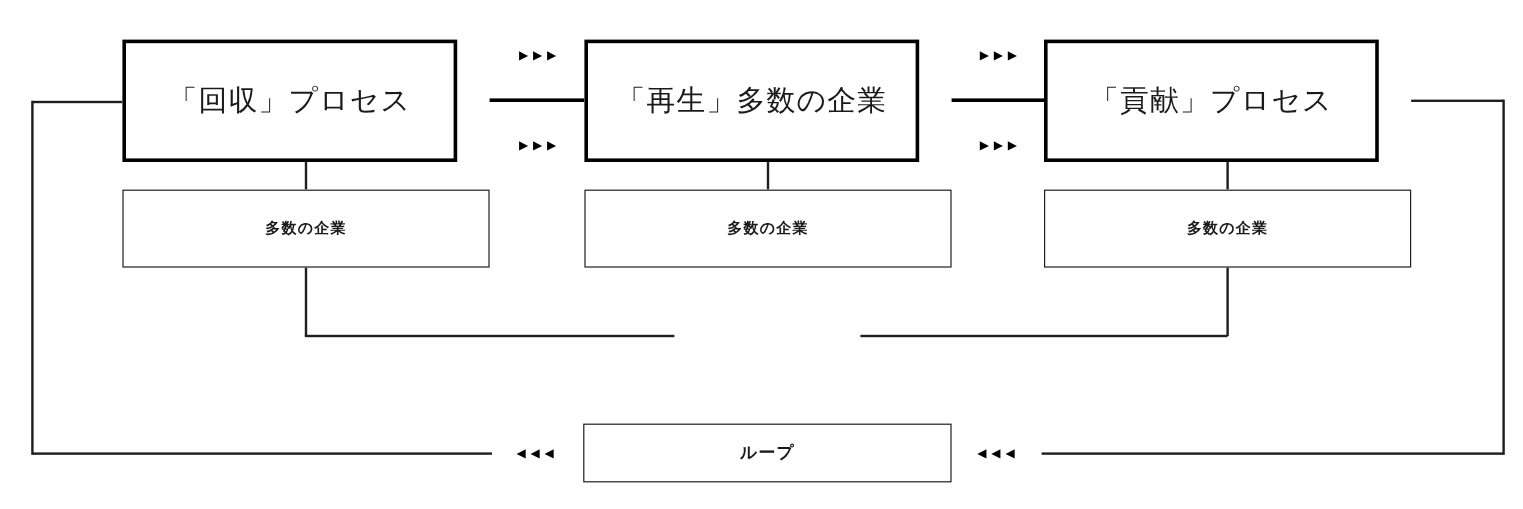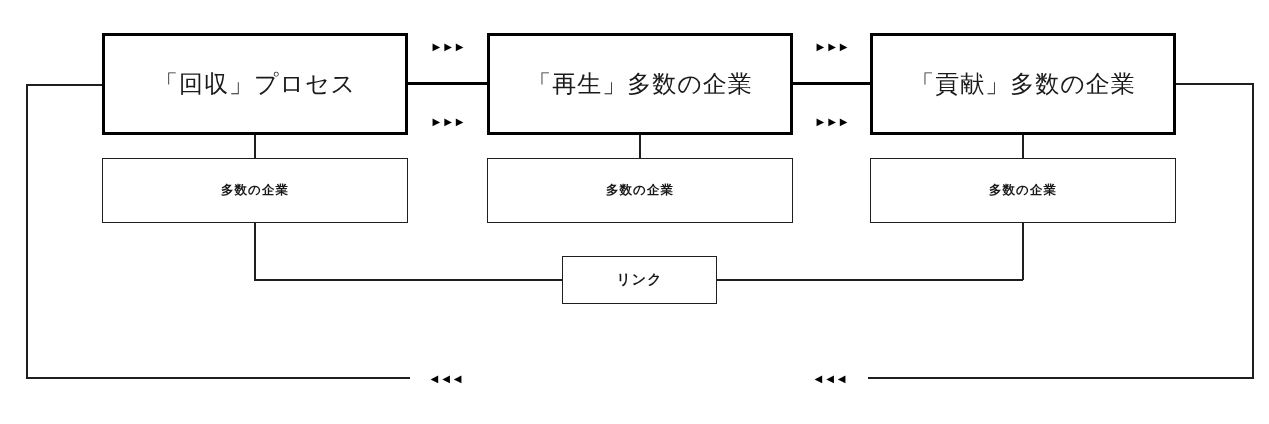--- a/index.html
+++ b/index.html
@@ -18,21 +18,21 @@
     position:relative;
     width:1269px;
     height:424px;
     background:var(--background);
     overflow:hidden;
   }
   
   .process-box{
     position:absolute;
     top:33px;
-    width:306px;
+    width:279px;
     height:102px;
     border:3px solid var(--border-thick);
     background:var(--background);
     display:flex;
     align-items:center;
     justify-content:center;
     font-size:24px;
     font-weight:500;
     letter-spacing:1px;
     z-index:2;
@@ -84,21 +84,21 @@
 
 <div class="canvas">
 
   <div class="process-box" style="left:102px">
     <span>「回収」プロセス</span>
   </div>
   <div class="process-box" style="left:487px">
     <span>「再生」多数の企業</span>
   </div>
   <div class="process-box" style="left:870px">
-    <span>「貢献」多数の企業</span>
+    <span>「貢献」プロセス</span>
   </div>
 
   <div class="line thick" style="left:408px;top:82px;width:79px;height:3px"></div>
   <div class="line thick" style="left:793px;top:82px;width:77px;height:3px"></div>
 
   <div class="arrows" style="left:425px;top:38px">▶▶▶</div>
   <div class="arrows" style="left:425px;top:113px">▶▶▶</div>
   <div class="arrows" style="left:809px;top:38px">▶▶▶</div>
   <div class="arrows" style="left:809px;top:113px">▶▶▶</div>
 
@@ -114,28 +114,28 @@
 
   <div class="line" style="left:254px;top:135px;width:1.5px;height:23px"></div>
   <div class="line" style="left:639px;top:135px;width:1.5px;height:23px"></div>
   <div class="line" style="left:1022px;top:135px;width:1.5px;height:23px"></div>
 
   <div class="line" style="left:254px;top:205px;width:1.5px;height:75px"></div>
   <div class="line" style="left:254px;top:279px;width:308px;height:1.5px"></div>
   <div class="line" style="left:717px;top:279px;width:306px;height:1.5px"></div>
   <div class="line" style="left:1022px;top:205px;width:1.5px;height:75px"></div>
 
-  <div class="thin-box link-box">
-    <span>リンク</span>
-  </div>
 
   <div class="line" style="left:1176px;top:83px;width:77px;height:1.5px"></div>
   <div class="line" style="left:1252px;top:83px;width:1.5px;height:296px"></div>
   <div class="line" style="left:868px;top:377px;width:385px;height:1.5px"></div>
   <div class="line" style="left:27px;top:377px;width:383px;height:1.5px"></div>
   <div class="line" style="left:26px;top:84px;width:1.5px;height:295px"></div>
   <div class="line" style="left:27px;top:84px;width:75px;height:1.5px"></div>
 
   <div class="arrows" style="left:423px;top:370px">◀◀◀</div>
   <div class="arrows" style="left:807px;top:370px">◀◀◀</div>
 
+  <div class="thin-box loop-box">
+    <span>ループ</span>
+  </div>
 
 </div>
 
 </body></html>

